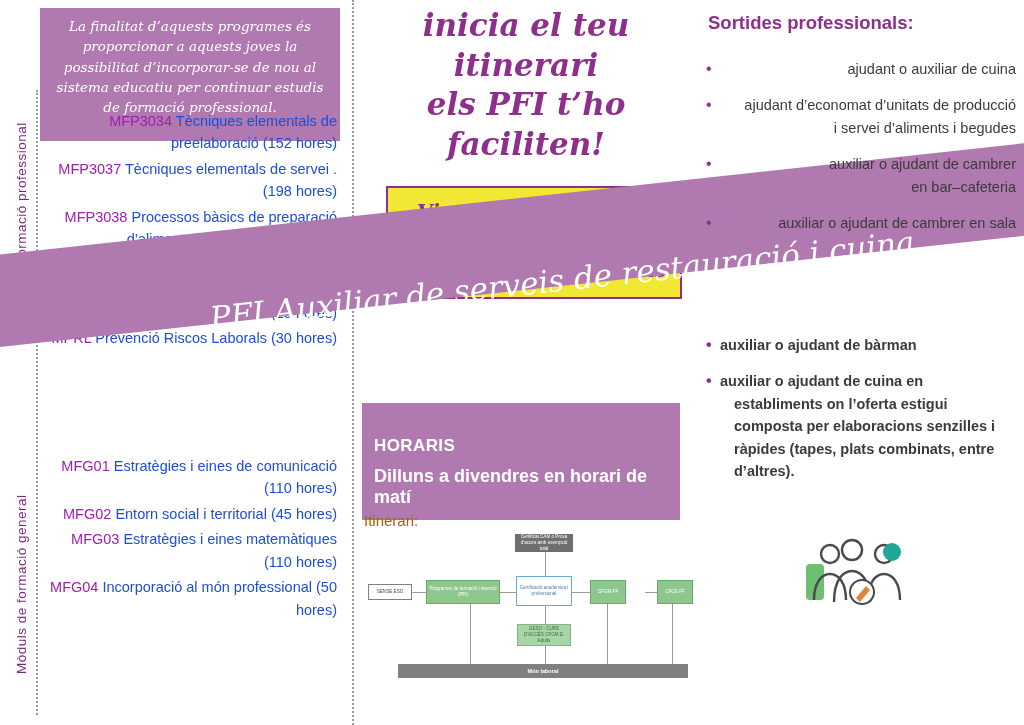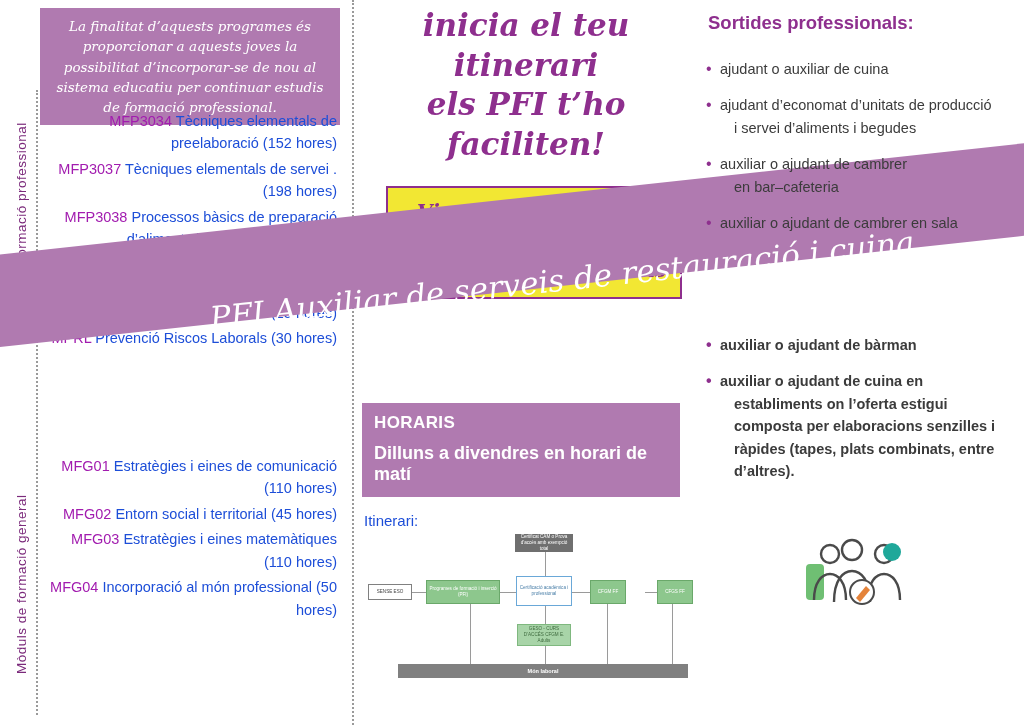--- a/index.html
+++ b/index.html
@@ -26,21 +26,21 @@
     left: 40px;
     top: 8px;
     width: 300px;
     background: #b07ab0;
     color: #ffffff;
     font-family: "DejaVu Serif", serif;
     font-style: italic;
     font-size: 13.5px;
     line-height: 1.5;
     text-align: center;
-    padding: 8px 10px 8px 10px;
+    padding: 8px 10px 24px 10px;
     box-sizing: border-box;
   }
 
   .vertical-label {
     position: absolute;
     writing-mode: vertical-rl;
     transform: rotate(180deg);
     color: #7b2a7b;
     font-size: 13.5px;
     letter-spacing: 0.5px;
@@ -160,32 +160,33 @@
     background: #b07ab0;
     color: #ffffff;
     padding: 10px 12px 12px 12px;
     box-sizing: border-box;
   }
   .horaris-title {
     font-size: 17px;
     font-weight: bold;
     letter-spacing: 0.4px;
     margin-bottom: 10px;
+    margin-top: 23px;
   }
   .horaris-sub {
     font-size: 18px;
     font-weight: bold;
   }
 
   .itinerari-label {
     position: absolute;
     left: 364px;
     top: 512px;
     font-size: 15px;
-    color: #1d4ed8;
+    color: #a16207;
   }
 
   
   .flow {
     position: absolute;
     left: 360px;
     top: 532px;
     width: 340px;
     height: 155px;
     font-size: 4.6px;
@@ -223,21 +224,21 @@
     color: #8e2f8e;
   }
   .bullets {
     position: absolute;
     left: 706px;
     width: 310px;
     font-size: 14.5px;
     line-height: 1.55;
     color: #3b3b3b;
   }
-  #bullets-top { top: 58px; }
+  #bullets-top { top: 58px; text-align: right; }
   #bullets-bottom { top: 334px; font-weight: bold; }
   .bullet {
     position: relative;
     padding-left: 14px;
     margin-bottom: 14px;
   }
   .bullet::before {
     content: "•";
     position: absolute;
     left: 0;

